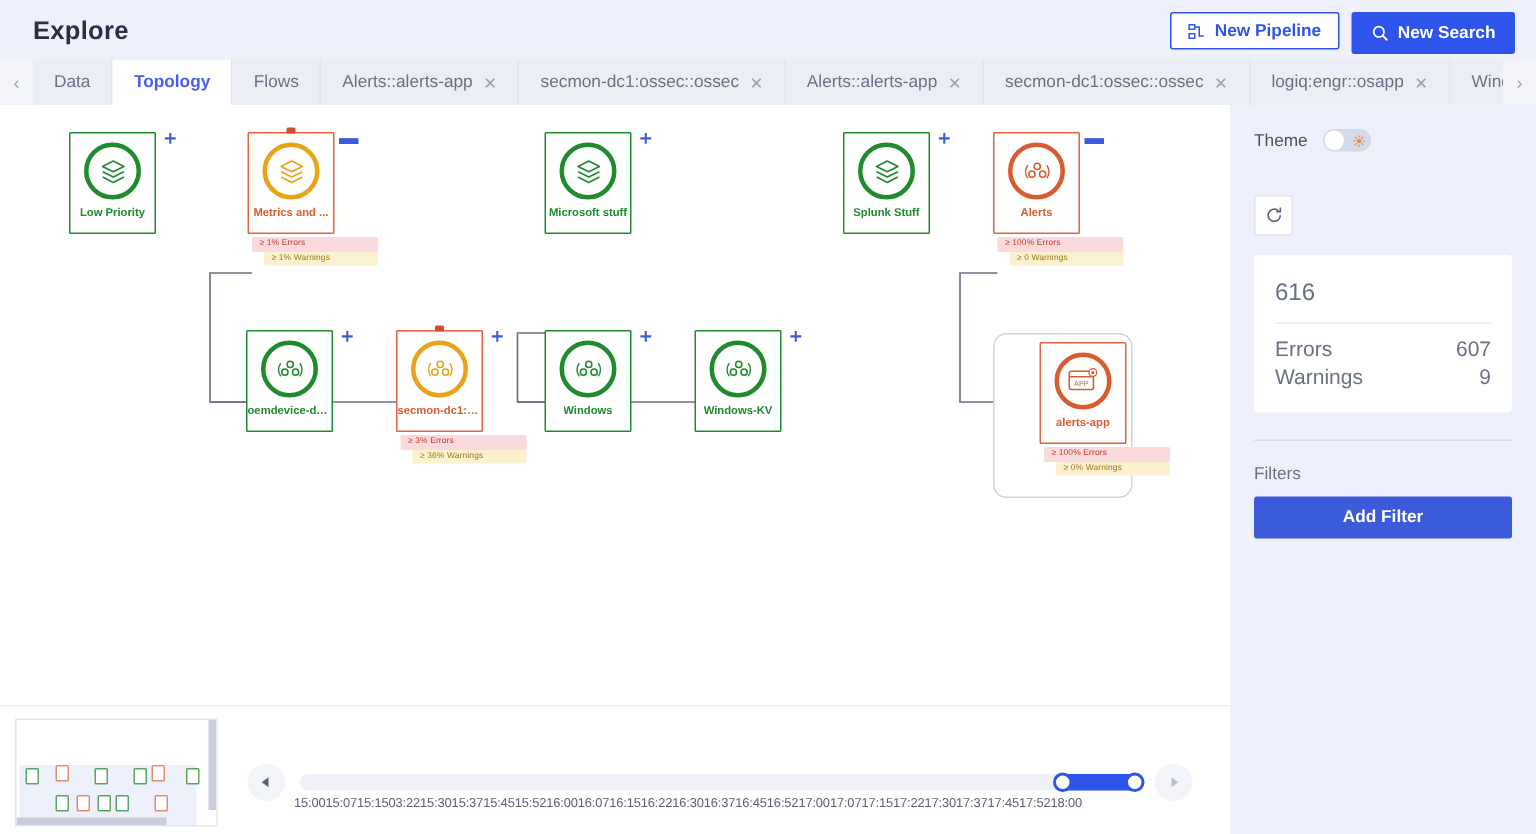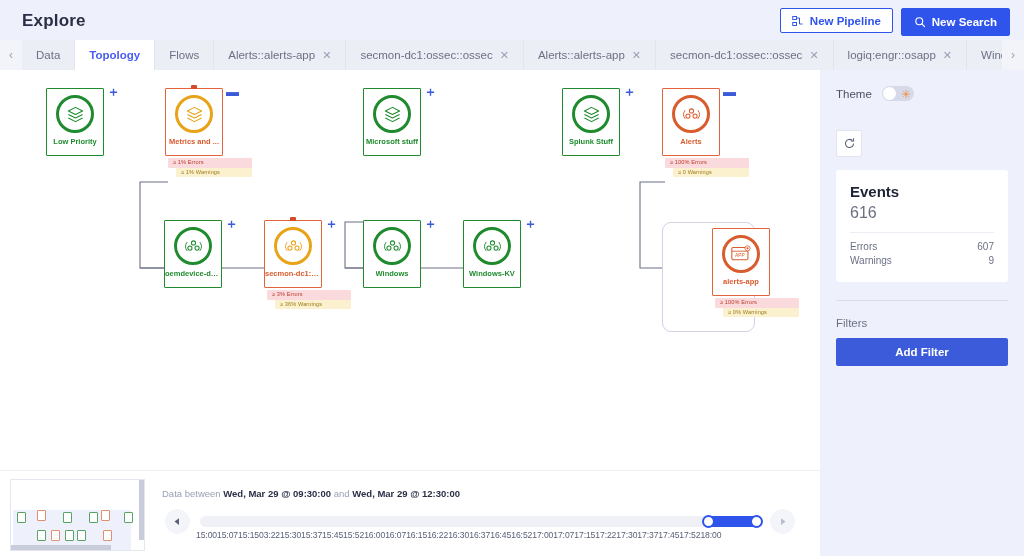--- a/index.html
+++ b/index.html
@@ -138,21 +138,21 @@
     width:100%; height:27px; background:#3b5bdb; color:#fff;
     font-size:12px; font-weight:700; border:none; border-radius:2px;
     cursor:pointer; margin-bottom:16px;
   }
   .events-card {
     background:#fff; border-radius:3px; padding:13px 14px; margin-bottom:18px;
   }
   .events-title { font-size:15px; font-weight:700; color:#1f2336; }
   .events-count { font-size:16px; color:#6b7185; margin-top:4px; }
   .hr { height:1px; background:#eceef5; margin:10px 0 8px; }
-  .stat-row { display:flex; justify-content:space-between; font-size:10px; color:#6b7185; margin-bottom:3px; }
+  .stat-row { display:flex; justify-content:space-between; font-size:14px; color:#6b7185; margin-bottom:3px; }
   .divider { height:1px; background:#d9dceb; margin:0 0 16px; }
   .filters-label { font-size:11.5px; color:#6b7185; margin-bottom:9px; }
   .addfilter-btn {
     width:100%; height:28px; background:#3b5bdb; color:#fff;
     font-size:11.5px; font-weight:700; border:none; border-radius:2px; cursor:pointer;
   }
 
   
   .bottom {
     position:absolute; left:0; top:470px; width:820px; height:86px;
@@ -420,21 +420,21 @@
                 <circle cx="12" cy="7.5" r="2.6" fill="none" stroke="#1f8b2e" stroke-width="1.3"></circle>
                 <circle cx="7.5" cy="14" r="2.6" fill="none" stroke="#1f8b2e" stroke-width="1.3"></circle>
                 <circle cx="16.5" cy="14" r="2.6" fill="none" stroke="#1f8b2e" stroke-width="1.3"></circle>
                 <path d="M4 6.5a9 9 0 0 0 0 11M20 6.5a9 9 0 0 1 0 11" fill="none" stroke="#1f8b2e" stroke-width="1.2"></path>
               </svg>
             </div>
             <div class="node-label">Windows-KV</div>
             <div class="plus">＋</div>
           </div>
         </div>
-        <div class="node" style="left: 712px; top: 158px;">
+        <div class="node" style="left: 693px; top: 158px;">
           <div class="node-box warn">
             <div class="ring orange">
               <svg viewBox="0 0 26 22" width="21" height="18">
                 <rect x="1" y="3" width="20" height="15" rx="1.6" fill="none" stroke="#d85c2e" stroke-width="1.3"></rect>
                 <path d="M1 7.5h20" stroke="#d85c2e" stroke-width="1.1"></path>
                 <text x="11" y="15" font-size="6" fill="#d85c2e" text-anchor="middle" font-family="Liberation Sans">APP</text>
                 <circle cx="20.5" cy="4" r="3.2" fill="#fff" stroke="#d85c2e" stroke-width="1"></circle>
                 <circle cx="20.5" cy="4" r="1.3" fill="#d85c2e"></circle>
               </svg>
             </div>
@@ -467,21 +467,20 @@
       <div class="refresh-btn">
         <svg viewBox="0 0 16 16" width="13" height="13">
           <path d="M13 8a5 5 0 1 1-1.6-3.7" fill="none" stroke="#5a6078" stroke-width="1.3"></path>
           <path d="M13 1.6V5h-3.4" fill="none" stroke="#5a6078" stroke-width="1.3"></path>
         </svg>
       </div>
     </div>
 
 
     <div class="events-card">
-      <div class="events-title">Events</div>
       <div class="events-count">616</div>
       <div class="hr"></div>
       <div id="events-rows">
           <div class="stat-row">
             <span>Errors</span>
             <span>607</span>
           </div>
           <div class="stat-row">
             <span>Warnings</span>
             <span>9</span>
@@ -505,26 +504,20 @@
       <div class="mm-node" style="left:113px; top:32px;"></div>
       <div class="mm-node" style="left:26px; top:50px;"></div>
       <div class="mm-node o" style="left:40px; top:50px;"></div>
       <div class="mm-node" style="left:54px; top:50px;"></div>
       <div class="mm-node" style="left:66px; top:50px;"></div>
       <div class="mm-node o" style="left:92px; top:50px;"></div>
       <div class="mm-scroll"></div>
       <div class="mm-scrollh"></div>
     </div>
 
-    <div class="data-between">
-      <span>Data between</span>
-      <b>Wed, Mar 29 @ 09:30:00</b>
-      <span>and</span>
-      <b>Wed, Mar 29 @ 12:30:00</b>
-    </div>
 
     <div class="tl-prev">
       <svg viewBox="0 0 12 12" width="9" height="9">
           <path d="M8 1.5v9L2 6z" fill="#5a6078"></path>
         </svg>
     </div>
     <div class="tl-next">
       <svg viewBox="0 0 12 12" width="9" height="9">
           <path d="M4 1.5v9L10 6z" fill="#b9bdd0"></path>
         </svg>

